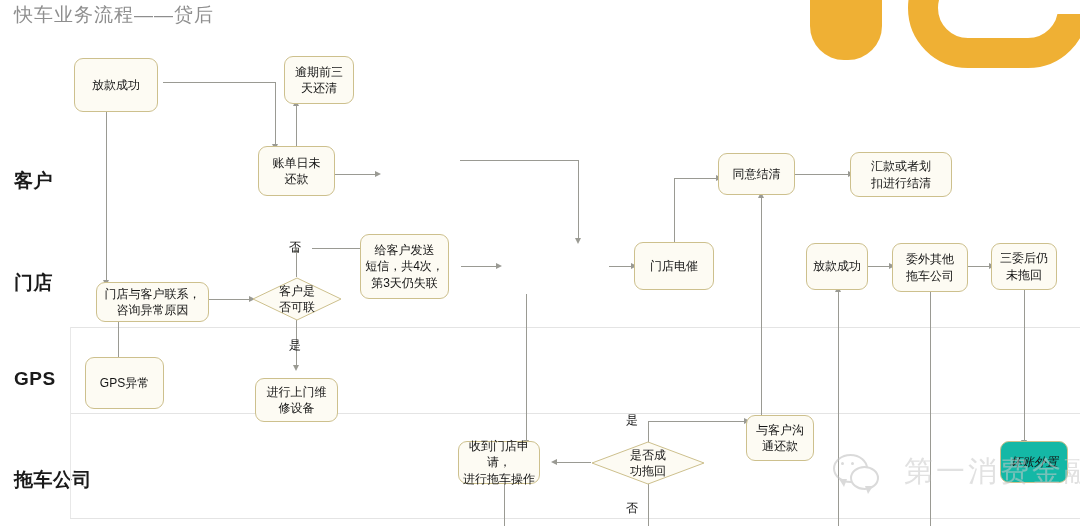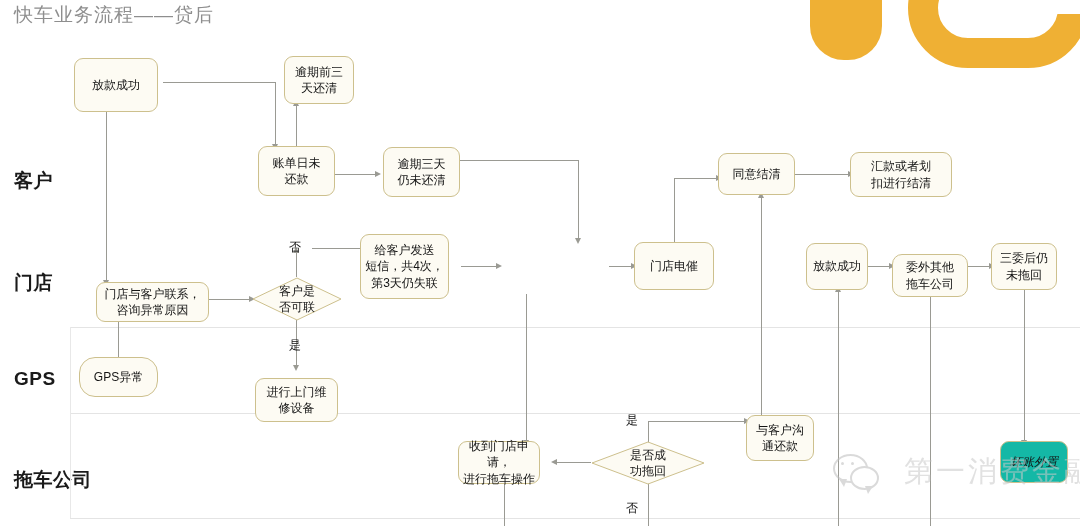--- a/index.html
+++ b/index.html
@@ -316,48 +316,46 @@
   <div class="conn-v" style="left:930px; top:290px; height:236px;"></div>
 
   <div class="conn-v" style="left:1024px; top:290px; height:152px;"></div>
   <div class="arrow down" style="left:1021px; top:440px;"></div>
 
   <div class="node" style="left:74px;  top:58px;  width:84px; height:54px;">放款成功</div>
   <div class="node" style="left:284px; top:56px;  width:70px; height:48px;">逾期前三
 天还清</div>
   <div class="node" style="left:258px; top:146px; width:77px; height:50px;">账单日未
 还款</div>
-  <div class="node" style="left:383px; top:147px; width:77px; height:50px;">逾期三天
-仍未还清</div>
   <div class="node" style="left:718px; top:153px; width:77px; height:42px;">同意结清</div>
   <div class="node" style="left:850px; top:152px; width:102px; height:45px;">汇款或者划
 扣进行结清</div>
 
   <div class="node" style="left:96px;  top:282px; width:113px; height:40px;">门店与客户联系，
 咨询异常原因</div>
 
   <div class="diamond" style="left:252px; top:277px; width:90px; height:44px;">
     <svg class="shape" viewBox="0 0 90 44" preserveAspectRatio="none">
       <polygon points="45,1 89,22 45,43 1,22" fill="#fdfbf3" stroke="#cdc08d" stroke-width="1"></polygon>
     </svg>
     <div class="txt">客户是
 否可联</div>
   </div>
 
   <div class="node" style="left:360px; top:234px; width:89px; height:65px;">给客户发送
 短信，共4次，
 第3天仍失联</div>
   <div class="node" style="left:634px; top:242px; width:80px; height:48px;">门店电催</div>
   <div class="node" style="left:806px; top:243px; width:62px; height:47px;">放款成功</div>
-  <div class="node" style="left:892px; top:254px; width:76px; height:43px;border-radius:10px;">委外其他
+  <div class="node" style="left:892px; top:243px; width:76px; height:49px;">委外其他
 拖车公司</div>
   <div class="node" style="left:991px; top:243px; width:66px; height:47px;">三委后仍
 未拖回</div>
 
-  <div class="node" style="left:79px;  top:357px; width:79px; height:40px;border-radius:16px;">GPS异常</div>
+  <div class="node" style="left:85px;  top:357px; width:79px; height:52px;">GPS异常</div>
   <div class="node" style="left:255px; top:378px; width:83px; height:44px;">进行上门维
 修设备</div>
   <div class="node" style="left:746px; top:415px; width:68px; height:46px;">与客户沟
 通还款</div>
 
   <div class="node" style="left:458px; top:441px; width:82px; height:43px;">收到门店申请，
 进行拖车操作</div>
 
   <div class="diamond" style="left:591px; top:441px; width:114px; height:44px;">
     <svg class="shape" viewBox="0 0 114 44" preserveAspectRatio="none">

